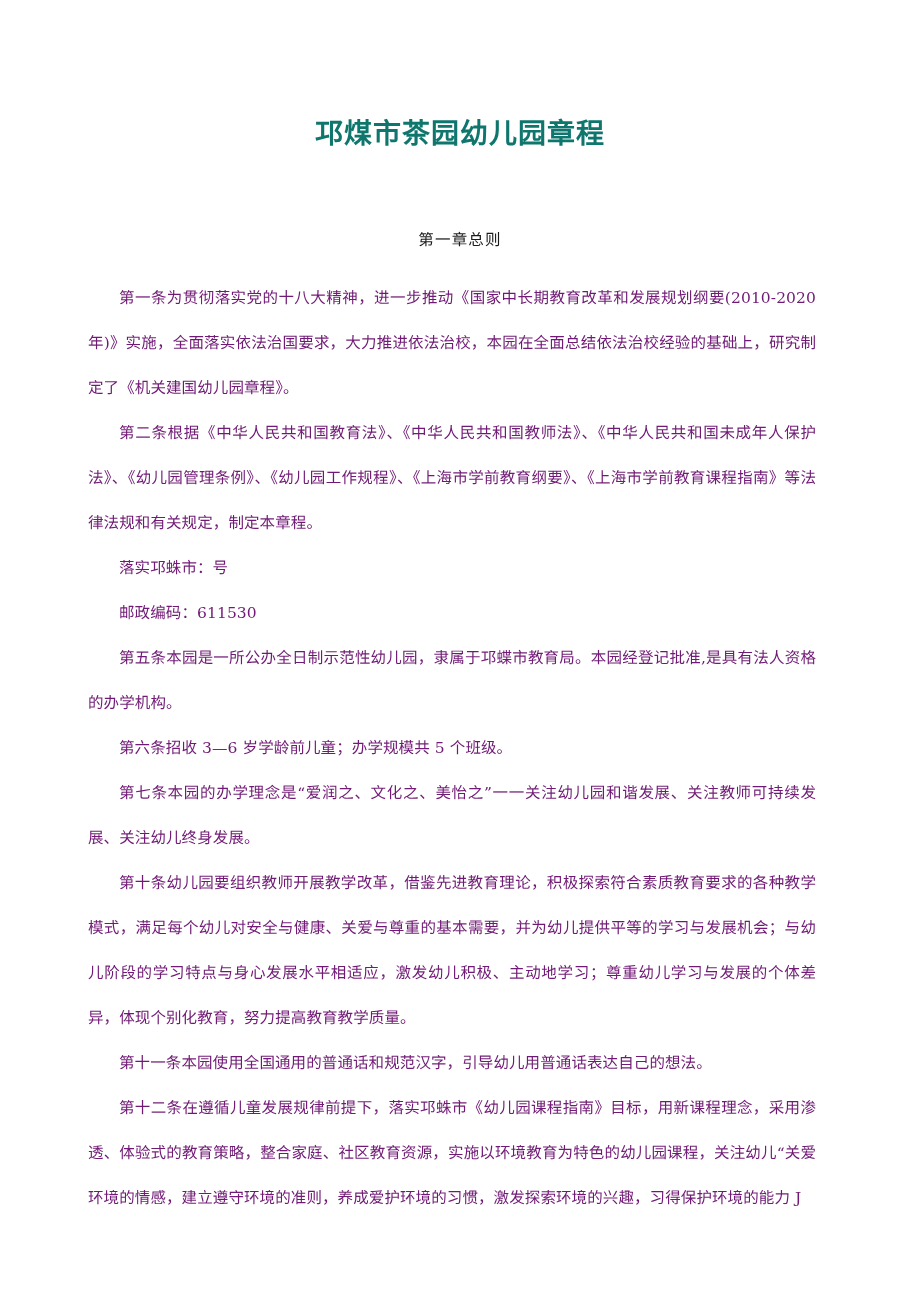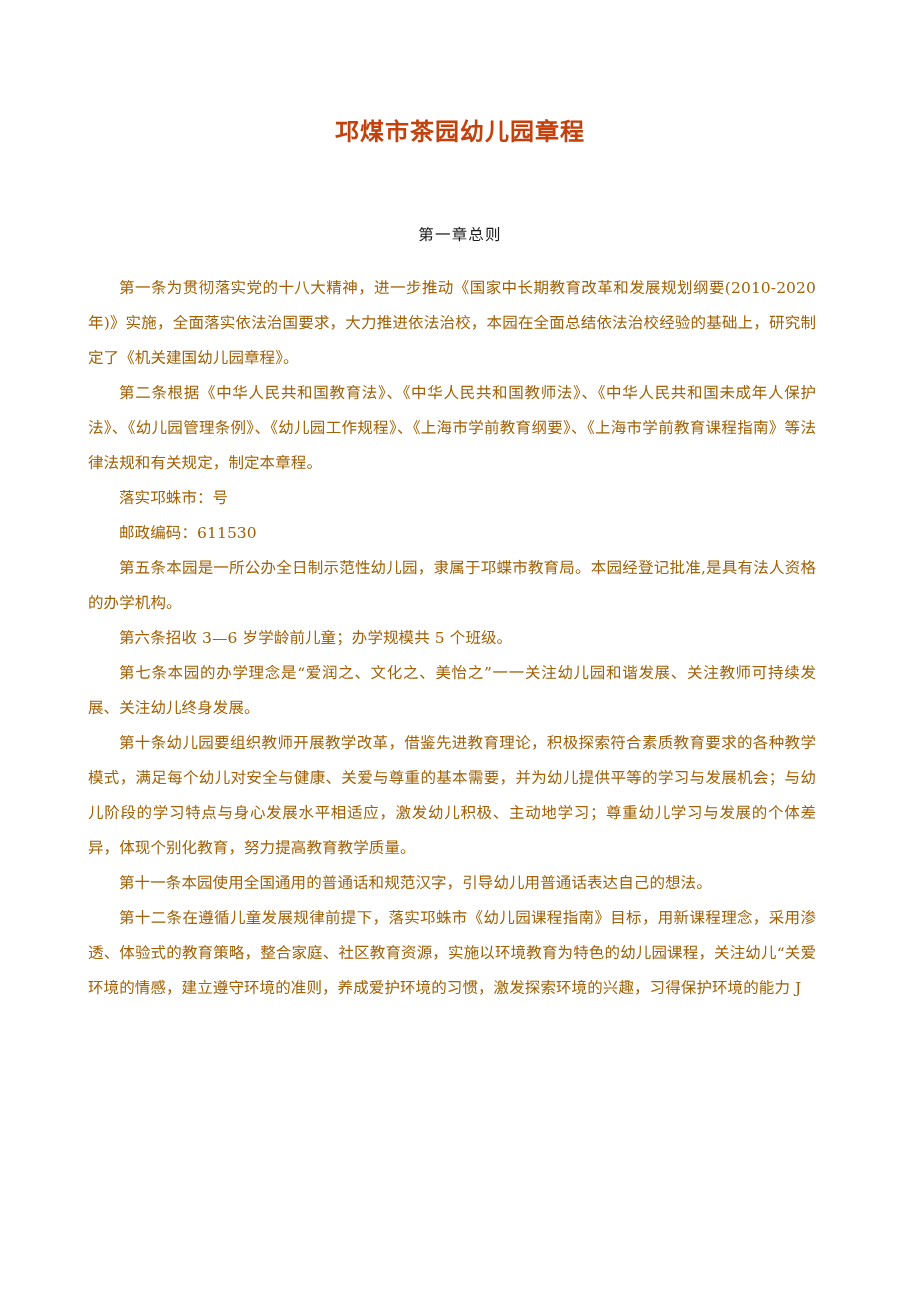--- a/index.html
+++ b/index.html
@@ -23,51 +23,51 @@
   }
   .content {
     position: absolute;
     left: 88px;
     top: 0;
     width: 744px;
   }
   .doc-title {
     margin: 0;
     padding: 0;
-    font-size: 24px;
+    font-size: 28px;
     font-weight: 700;
     text-align: center;
     letter-spacing: 1px;
     line-height: 1.3;
     padding-top: 116px;
-    color: #c2410c;
+    color: #0f766e;
   }
   .chapter-heading {
     margin: 16px;
     padding: 0;
     font-size: 15.5px;
     font-weight: 400;
     text-align: center;
     letter-spacing: 1.2px;
     line-height: 1.4;
     padding-top: 62px;
     color: #1a1a1a;
   }
   .body-block {
     margin-top: 24px;
   }
   p.para {
     margin: 0 16px 0 0;
     padding: 0;
     font-size: 15.5px;
-    line-height: 35px;
+    line-height: 45px;
     text-align: justify;
     text-justify: inter-ideograph;
     text-indent: 2em;
-    color: #a16207;
+    color: #701a75;
     letter-spacing: 0.1px;
   }
 </style>
 </head>
 <body>
 
 <div class="page">
   <div class="content">
 
     <h1 class="doc-title">邛煤市茶园幼儿园章程</h1>

